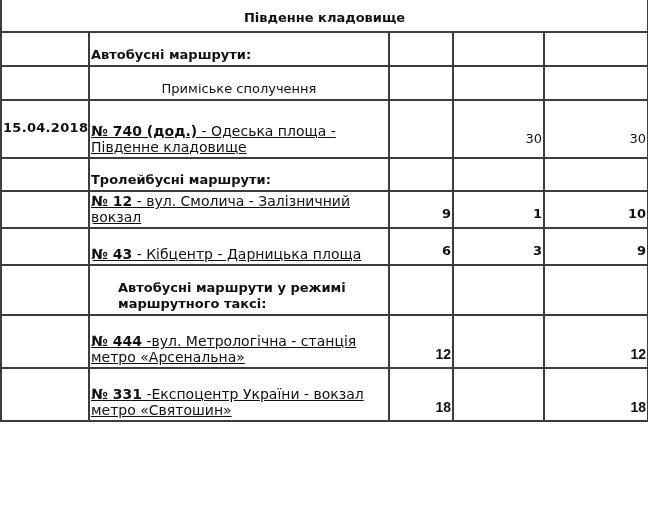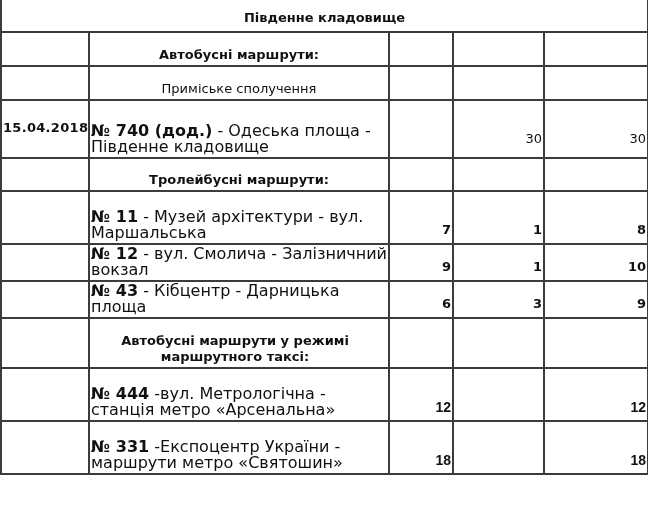--- a/index.html
+++ b/index.html
@@ -38,21 +38,21 @@
       height: 28px;
       padding-bottom: 5px;
     }
     col.c-date { width: 88px; }
     col.c-route { width: 300px; }
     col.c-n1 { width: 64px; }
     col.c-n2 { width: 91px; }
     col.c-n3 { width: 104px; }
 
     .section-head {
-      text-align: center;
+      text-align: left;
       font-weight: bold;
     }
     .subsection {
       text-align: center;
       font-weight: normal;
       margin-left: 31px;
     }
     .date-cell {
       font-weight: bold;
       text-align: right;
@@ -61,21 +61,21 @@
       letter-spacing: 0.3px;
     }
     .num {
       text-align: right;
       vertical-align: bottom;
       padding-bottom: 5px !important;
     }
     .num.bold { font-weight: bold; }
     .num.arial { font-family: "Liberation Sans", sans-serif; font-weight: bold; font-size: 14px; padding-left: 28px; }
     .route-no { font-weight: bold; }
-    .route-cell { font-size: 16px; line-height: 16px; }
+    .route-cell { font-size: 14px; line-height: 16px; text-decoration: underline; }
 
     .h30 td { height: 30px; }
     .h46 td { height: 46px; }
     .h29 td { height: 29px; margin-left: 28px; }
     .h30b td { height: 30px; border-radius: 9px; }
   </style>
 </head>
 <body>
 
 <table class="schedule">
@@ -113,58 +113,51 @@
       <td class="num" style="padding-bottom:10px !important;">30</td>
     </tr>
 
     <tr class="h29">
       <td></td>
       <td class="section-head">Тролейбусні маршрути:</td>
       <td></td>
       <td></td>
       <td></td>
     </tr>
-    <tr class="h46">
-      <td></td>
-      <td class="route-cell"><span class="route-no">№ 11</span><span> - Музей архітектури - вул. Маршальська</span></td>
-      <td class="num bold">7</td>
-      <td class="num bold">1</td>
-      <td class="num bold">8</td>
-    </tr>
     <tr class="h30b">
       <td></td>
       <td class="route-cell"><span class="route-no">№ 12</span><span> - вул. Смолича - Залізничний вокзал</span></td>
       <td class="num bold">9</td>
       <td class="num bold">1</td>
       <td class="num bold">10</td>
     </tr>
     <tr class="h30b">
       <td></td>
       <td class="route-cell"><span class="route-no">№ 43</span><span> - Кібцентр - Дарницька площа</span></td>
       <td class="num bold">6</td>
       <td class="num bold">3</td>
       <td class="num bold">9</td>
     </tr>
 
     <tr class="h46">
       <td></td>
-      <td class="section-head" style="padding-left:22px;padding-right:30px;">Автобусні маршрути у режимі маршрутного таксі:</td>
+      <td class="section-head" style="padding-left:28px;padding-right:30px;">Автобусні маршрути у режимі маршрутного таксі:</td>
       <td></td>
       <td></td>
       <td></td>
     </tr>
     <tr class="h46">
       <td></td>
       <td class="route-cell"><span class="route-no">№ 444</span><span> -вул. Метрологічна - станція метро «Арсенальна»</span></td>
       <td class="num arial">12</td>
       <td class="num arial"></td>
       <td class="num arial">12</td>
     </tr>
     <tr class="h46">
       <td></td>
-      <td class="route-cell"><span class="route-no">№ 331</span><span> -Експоцентр України - маршрути метро «Святошин»</span></td>
+      <td class="route-cell"><span class="route-no">№ 331</span><span> -Експоцентр України - вокзал метро «Святошин»</span></td>
       <td class="num arial">18</td>
       <td class="num arial"></td>
       <td class="num arial">18</td>
     </tr>
 
   </tbody>
 </table>
 
 </body></html>

